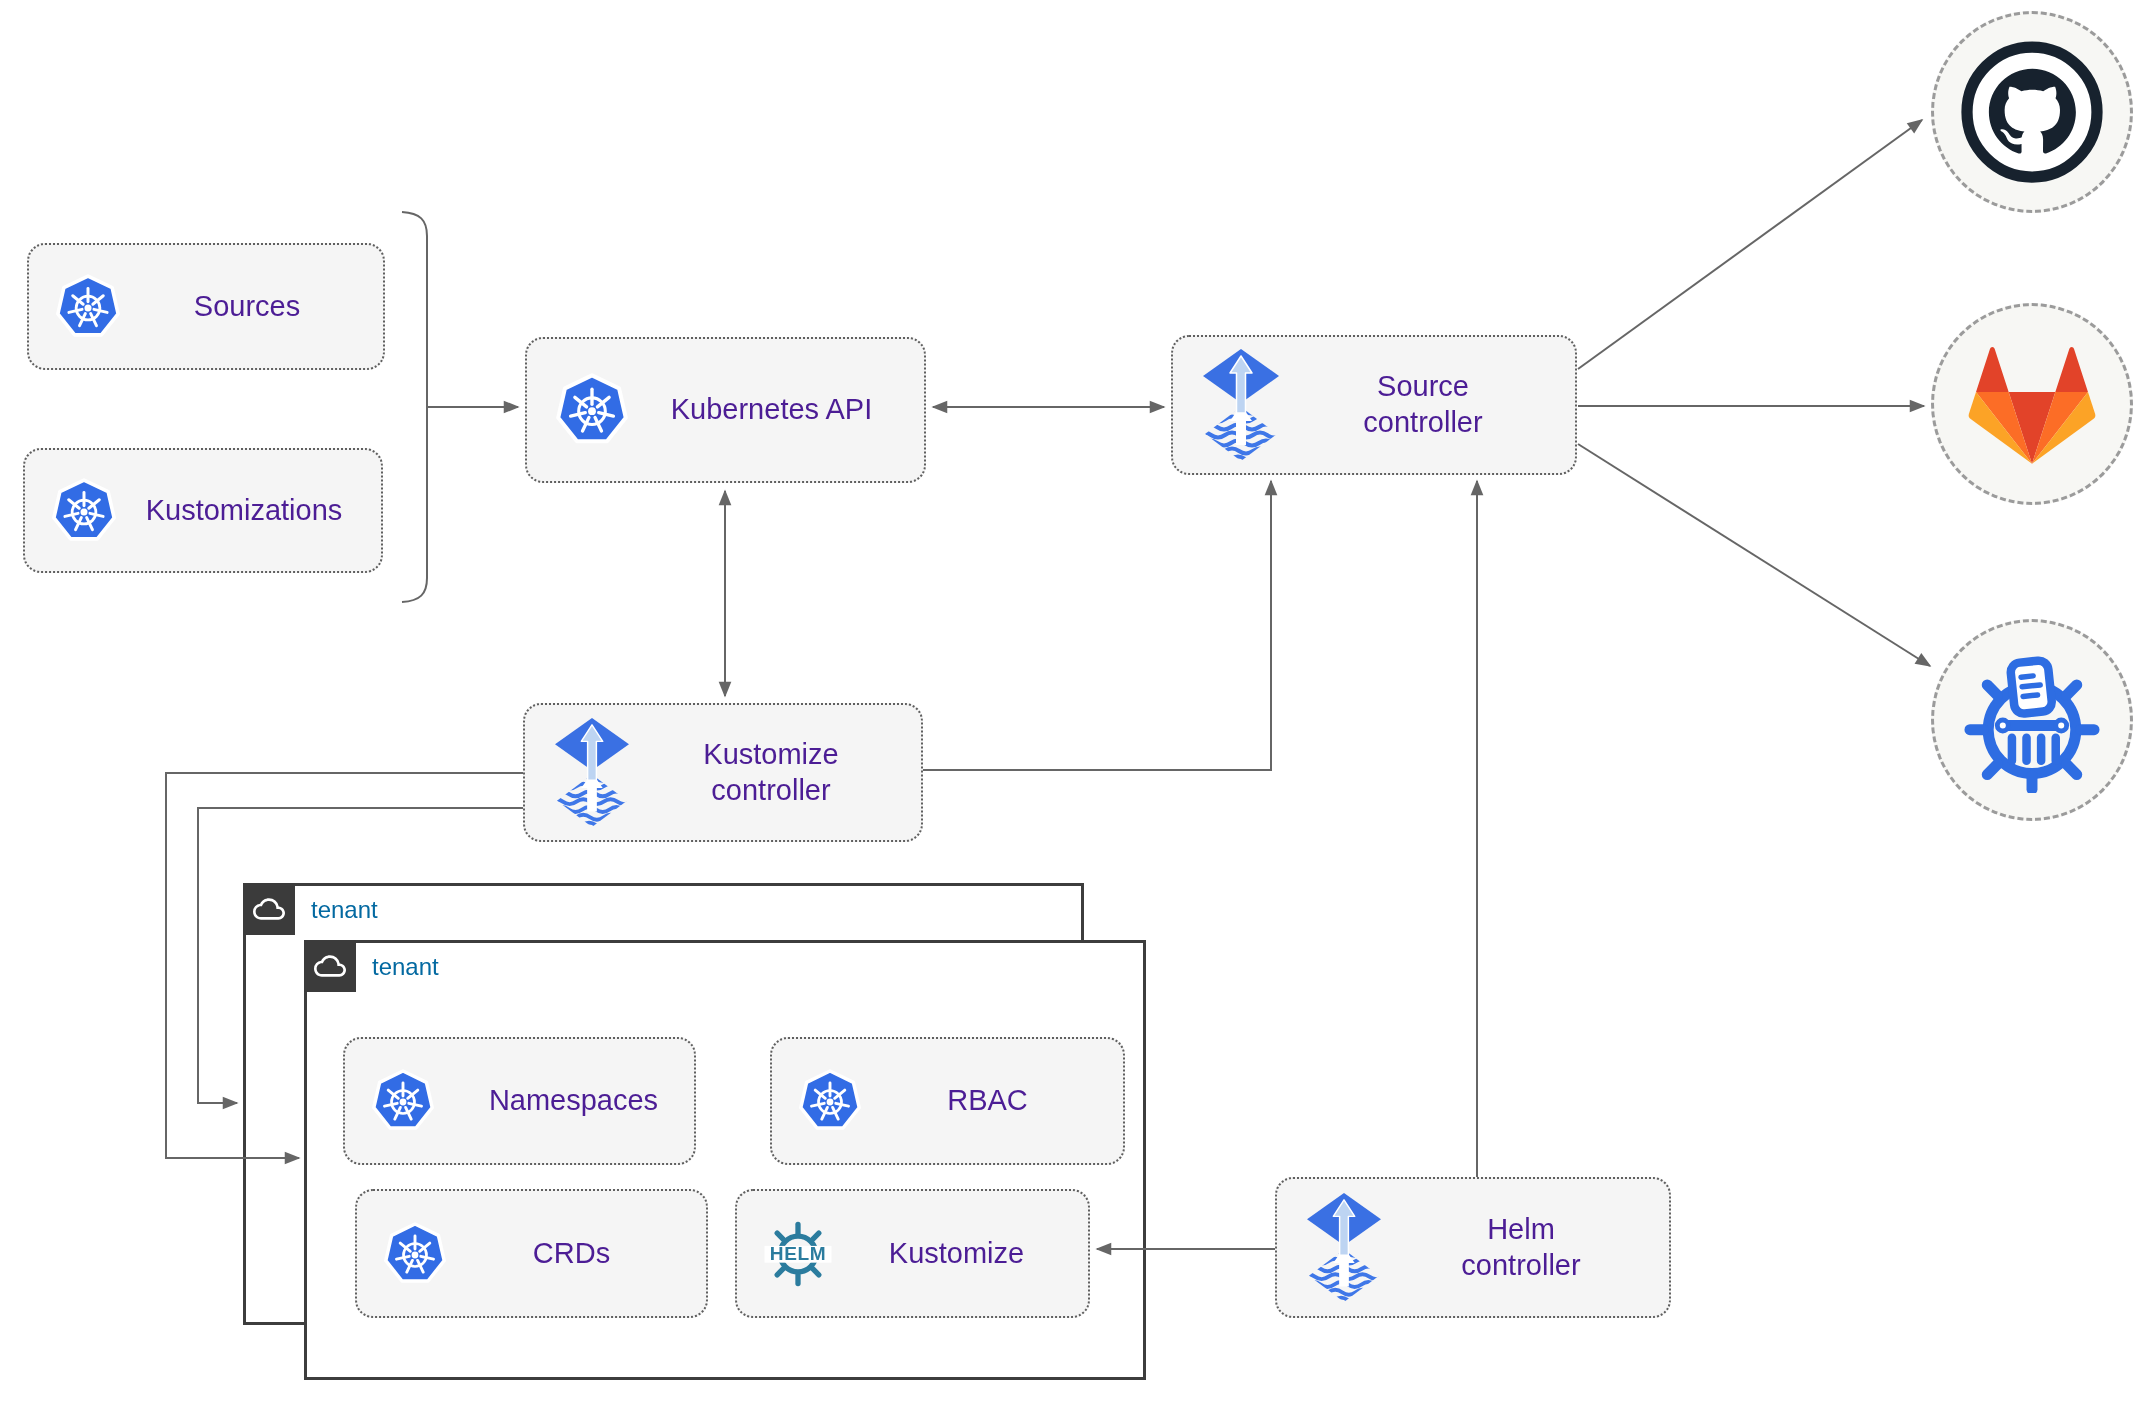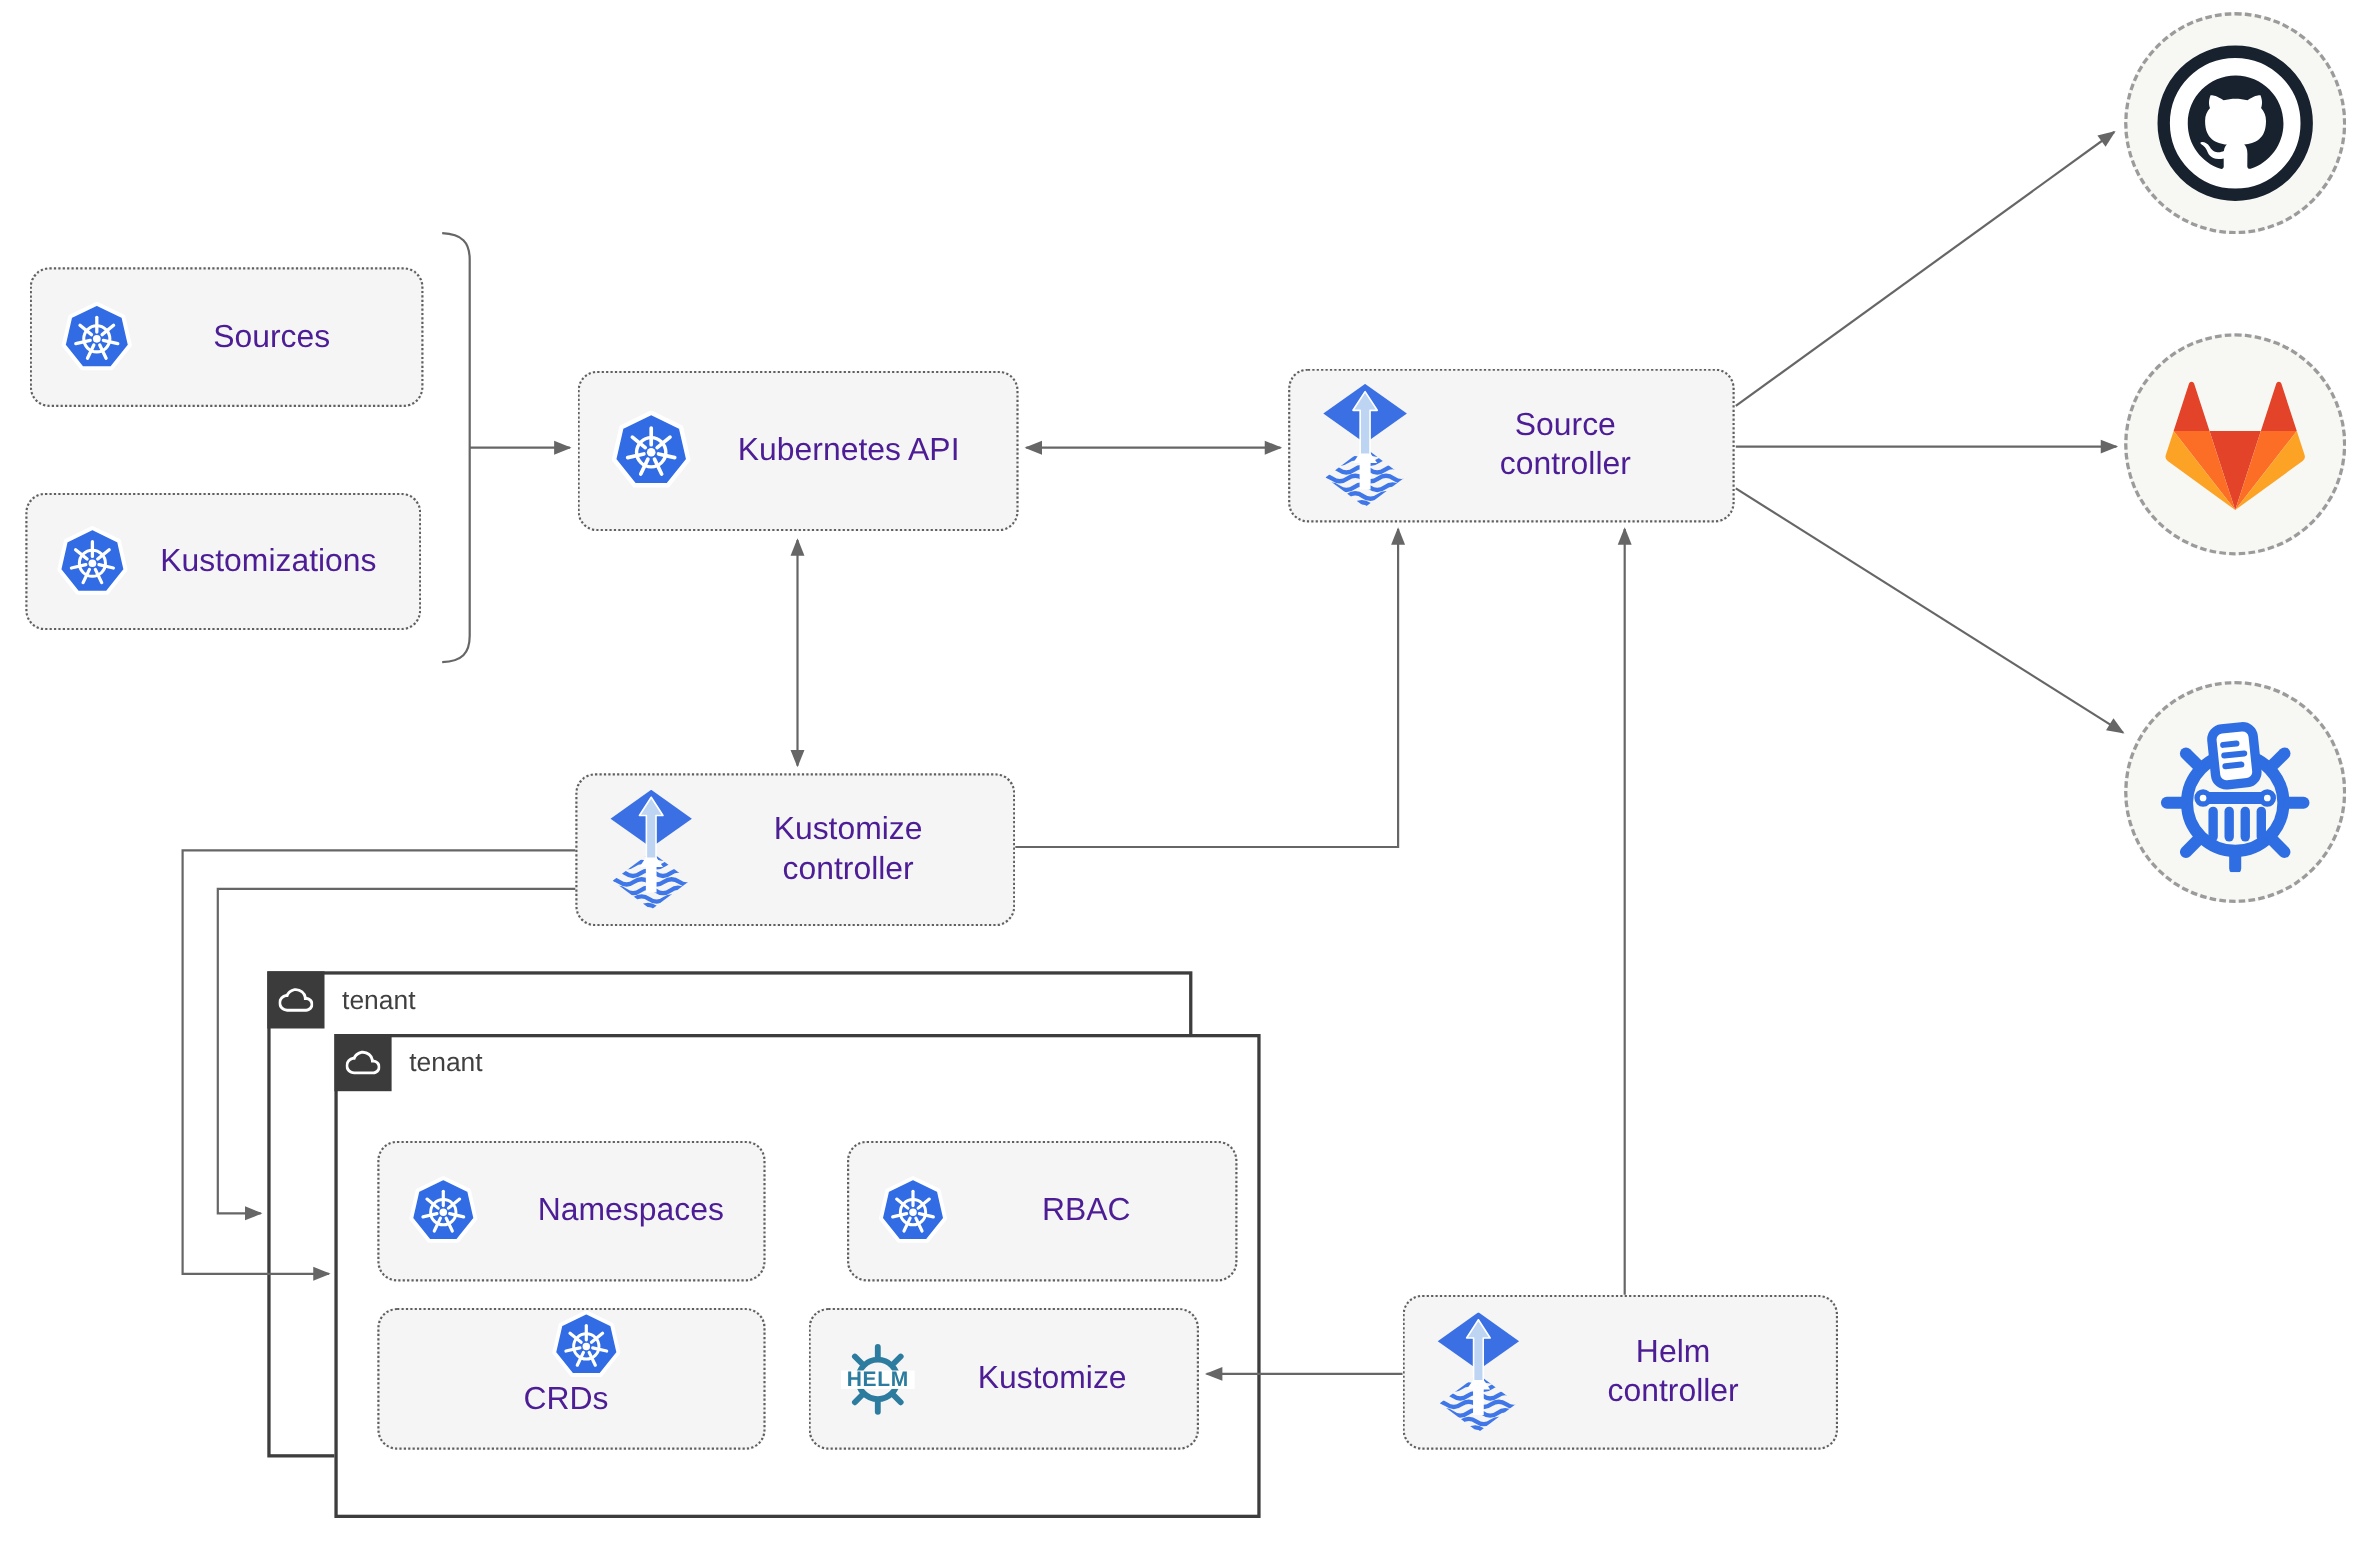--- a/index.html
+++ b/index.html
@@ -8,21 +8,21 @@
 
   .node{position:absolute;background:var(--node-fill,#f5f5f5);border:2.5px dotted #5f5f5f;
         border-radius:18px;display:flex;align-items:center;box-sizing:border-box;}
   .node .icon{margin-left:28px;display:flex;align-items:center;flex:0 0 auto;}
   .node .node-label{flex:1;text-align:center;font-size:29px;color:#4c1d95;
         white-space:pre-line;line-height:1.24;padding-right:10px;}
 
   .tenant{position:absolute;background:#ffffff;border:3px solid #3d3d3d;box-sizing:border-box;}
   .tenant-header{position:absolute;width:52px;height:52px;background:var(--tenant-header,#3b3b3b);
         display:flex;align-items:center;justify-content:center;}
-  .tenant-label{position:absolute;font-size:24px;color:#404040;}
+  .tenant-label{position:absolute;font-size:24px;color:#0369a1;}
 
   .ext-circle{position:absolute;width:202px;height:202px;border-radius:50%;
         border:3px dashed #9b9b9b;background:#f7f7f4;display:flex;align-items:center;
         justify-content:center;box-sizing:border-box;}
 
   .connectors{position:absolute;left:0;top:0;pointer-events:none;}
   .defs-holder{position:absolute;width:0;height:0;overflow:hidden;}
 </style>
 </head>
 <body>
@@ -219,21 +219,21 @@
 
   <div class="node" style="left:770px;top:1037px;width:355px;height:128px;">
     <span class="icon" style="margin-left:26px;">
       <svg width="64" height="64">
           <use href="#sym-k8s"></use>
         </svg>
       </span>
     <span class="node-label">RBAC</span>
   </div>
 
-  <div class="node" style="left:343px;top:1189px;width:353px;height:129px;flex-direction:column;">
+  <div class="node" style="left:355px;top:1189px;width:353px;height:129px;">
     <span class="icon" style="margin-left:26px;">
       <svg width="64" height="64">
           <use href="#sym-k8s"></use>
         </svg>
       </span>
     <span class="node-label">CRDs</span>
   </div>
 
   <div class="node" style="left:735px;top:1189px;width:355px;height:129px;">
     <span class="icon" style="margin-left:24px;">

